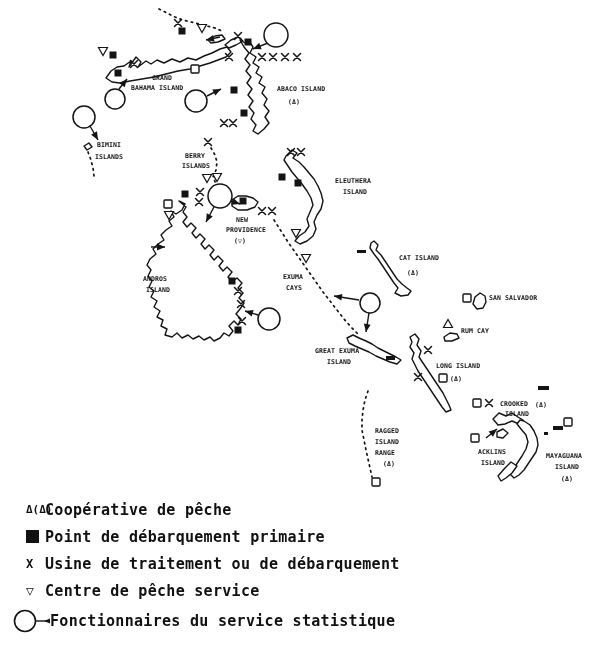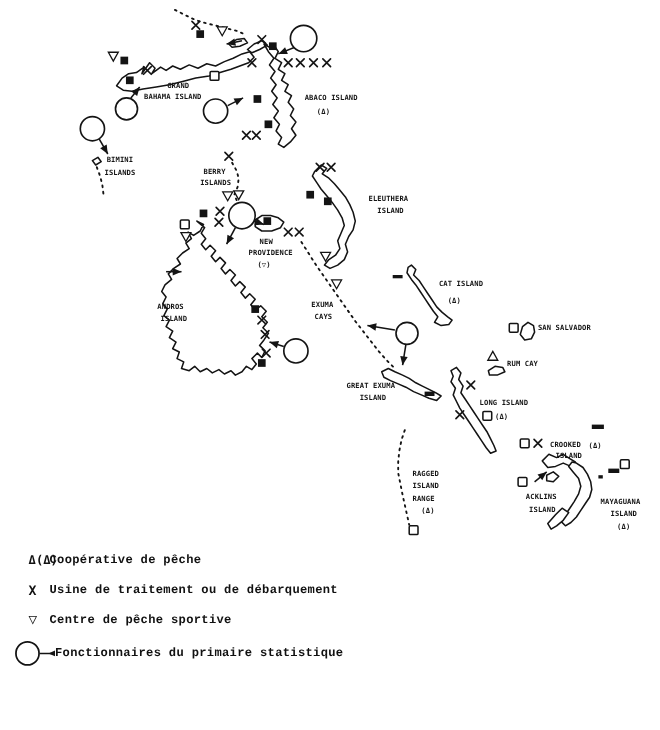--- a/index.html
+++ b/index.html
@@ -9,21 +9,21 @@
     font-family:"DejaVu Sans Mono", monospace;
   }
   #map-svg{position:absolute;left:0;top:0;}
   .legend{position:absolute;left:0;top:494px;width:600px;height:170px;color:#111;padding-top:2px;}
   .lrow{display:flex;align-items:center;height:27px;}
   .lrow.stats{height:33px;}
   .lsym{width:45px;display:flex;align-items:center;padding-left:26px;box-sizing:border-box;
         font-weight:bold;font-size:12px;line-height:1;}
   .lsym.coop{font-size:11px;letter-spacing:0;}
   .lsym.stats{padding-left:12px;width:50px;}
-  .llab{font-size:11px;font-weight:bold;letter-spacing:0.3px;white-space:nowrap;font-family:Liberation Mono, monospace;}
+  .llab{font-size:15px;font-weight:bold;letter-spacing:0.3px;white-space:nowrap;}
   .sq-f{width:13px;height:13px;background:#111;display:inline-block;}
   .sq-o{width:11px;height:11px;border:1.7px solid #111;border-radius:2px;display:inline-block;background:#fff;}
   .tri{font-size:13px;}
 </style>
 </head>
 <body>
 
 <svg id="map-svg" width="600" height="500" viewBox="0 0 600 500">
     <path d="M106,78 L111,71 L117,67 L124,66 L131,61 L129,67 L136,57 L141,62 L138,67 L146,61 L151,64 L157,60 L164,63 L172,59 L180,62 L188,58 L196,60 L204,56 L212,53 L220,49 L227,47 L231,52 L226,57 L218,60 L210,63 L200,66 L190,69 L178,71 L166,74 L154,77 L142,79 L130,81 L120,83 L112,82 Z" fill="#fff" stroke="#141414" stroke-width="1.4" stroke-linejoin="round"></path>
     <path d="M225,45 L231,40 L238,37 L243,41 L236,45 L229,48 Z" fill="#fff" stroke="#141414" stroke-width="1.4" stroke-linejoin="round"></path>
@@ -172,30 +172,36 @@
     <text x="555" y="469" fill="#141414" font-size="6.5" font-family="&quot;DejaVu Sans Mono&quot;, monospace" font-weight="bold" letter-spacing="0.1">ISLAND</text>
     <text x="561" y="481" fill="#141414" font-size="6.5" font-family="&quot;DejaVu Sans Mono&quot;, monospace" font-weight="bold" letter-spacing="0.1">(Δ)</text>
   </svg>
 
 <div class="legend">
   <div class="lrow">
     <span class="lsym coop">Δ(Δ)</span>
     <span class="llab">Coopérative de pêche</span>
   </div>
   <div class="lrow">
+    <span class="lsym">
+        <span class="sq-f"></span>
+      </span>
+    <span class="llab">Point de débarquement primaire</span>
+  </div>
+  <div class="lrow">
     <span class="lsym">X</span>
     <span class="llab">Usine de traitement ou de débarquement</span>
   </div>
   <div class="lrow">
     <span class="lsym tri">▽</span>
-    <span class="llab">Centre de pêche sportive</span>
+    <span class="llab">Centre de pêche service</span>
   </div>
   <div class="lrow stats">
     <span class="lsym stats">
       <svg width="48" height="30">
         <circle cx="13" cy="15" r="10.5" fill="#fff" stroke="#141414" stroke-width="1.6"></circle>
         <line x1="24" y1="15" x2="45" y2="15" stroke="#141414" stroke-width="1.4"></line>
         <path d="M32,15 L40,11.6 L40,18.4 Z" fill="#141414"></path>
       </svg>
     </span>
-    <span class="llab">Fonctionnaires du primaire statistique</span>
+    <span class="llab">Fonctionnaires du service statistique</span>
   </div>
 </div>
 
 </body></html>

